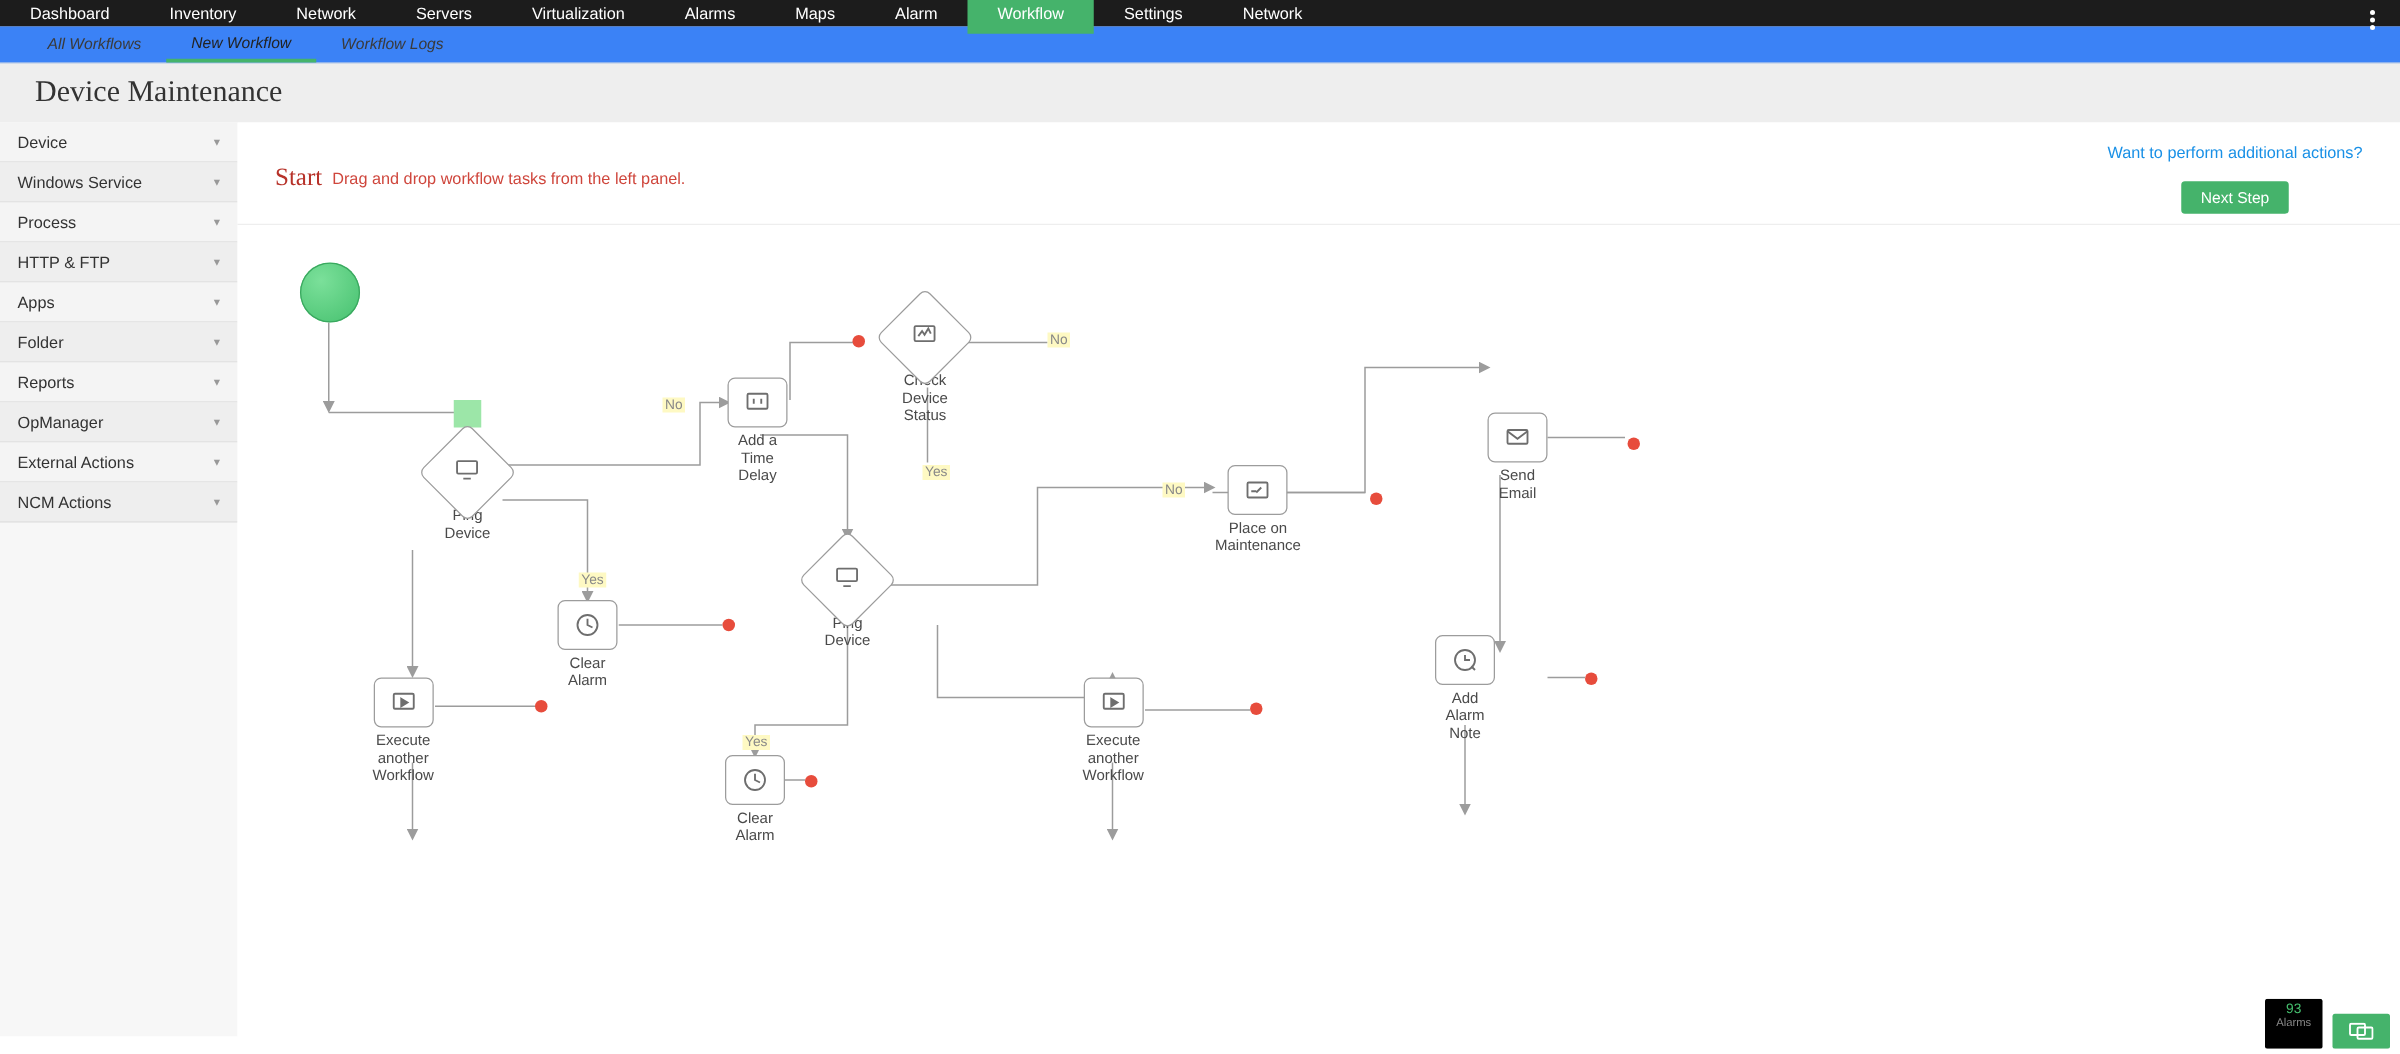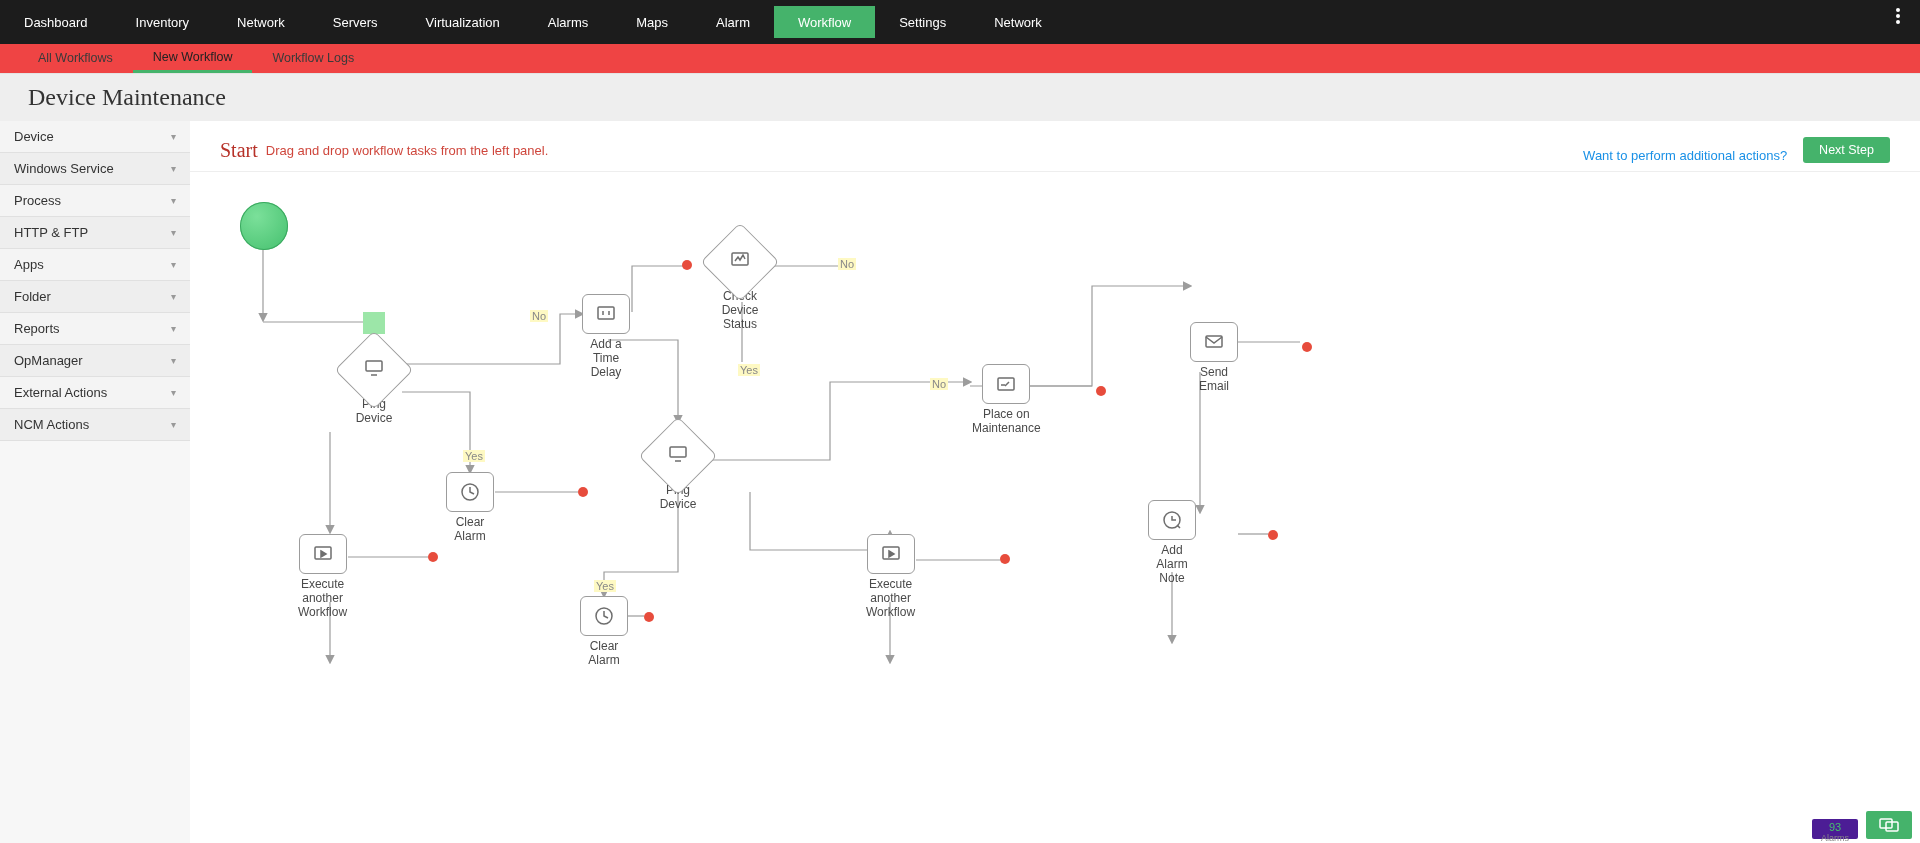--- a/index.html
+++ b/index.html
@@ -1,57 +1,57 @@
 <!DOCTYPE html>
 <html><head>
 <meta charset="utf-8">
 <style>
   * { box-sizing: border-box; margin: 0; padding: 0; }
   html, body { width: 100%; height: 100%; font-family: "Segoe UI", Arial, sans-serif; background: #fff; }
   
-  .topnav { display: flex; align-items: center; background: #1c1c1c; color: #fff; height: 44px; position: relative; }
+  .topnav { display: flex; align-items: center; background: #1c1c1c; color: #fff; height: 21px; position: relative; }
   .topnav .nav-item { padding: 0 24px; height: 32px; display: flex; align-items: center; font-size: 13px; cursor: pointer; }
   .topnav .nav-item.active { background: #45b36b; color: #fff; }
   .topnav .kebab { position: absolute; right: 12px; top: 0; width: 20px; height: 32px; display: flex; align-items: center; justify-content: center; cursor: pointer; }
   .kebab svg { fill: #fff; }
   
-  .subtabs { display: flex; align-items: flex-end; height: 30px; padding-left: 18px; background: #ef4444; border-bottom: 1px solid #e3e3e3; }
+  .subtabs { display: flex; align-items: flex-end; height: 30px; padding-left: 18px; background: #3b82f6; border-bottom: 1px solid #e3e3e3; font-style: italic; }
   .subtabs .tab { padding: 0 20px; height: 30px; display:flex; align-items:center; font-size: 12.5px; color: #3a3a3a; cursor:pointer; }
   .subtabs .tab.active { border-bottom: 3px solid #45b36b; color:#222; }
   
   .titlebar { background: #eeeeee; padding: 10px 28px 10px 28px; font-family: Georgia, "Times New Roman", serif; font-size: 24px; color: #333; }
   
   .body { display: flex; height: calc(100% - 32px - 30px - 50px); }
   .sidebar { width: 190px; background:#f7f7f7; }
   .sidecat { height:32px; display:flex; align-items:center; justify-content:space-between; padding:0 14px; font-size:13px; color:#333; background:#eeeeee; border-bottom:1px solid #e0e0e0; cursor:pointer; }
   .sidecat:nth-child(odd){ background:#f4f4f4;}
   .sidecat .caret { color:#999; font-size:10px; }
   
   .canvas-wrap { flex:1; position:relative; background:#fff; }
   .canvas-header { display:flex; align-items:center; padding:16px 30px 8px 30px; border-bottom:1px solid #eee;}
   .start-label { font-family: Georgia, serif; font-size:20px; color:#b73229; margin-right:8px;text-align:center;}
   .start-hint { font-size:13px; color:#cf463c;}
-  .canvas-right { margin-left:auto; display:flex; align-items:flex-end; gap:16px;}
+  .canvas-right { margin-left:auto; display:flex; align-items:center; gap:16px;flex-direction:column;}
   .help-link { color:#1990e6; font-size:13px; cursor:pointer;}
   .next-btn { background:#45b36b; color:#fff; font-size:12.5px; padding:6px 16px; border-radius:3px; cursor:pointer; border:none; }
   .canvas { position:relative; width:100%; height:640px; }
   svg.flowlines { position:absolute; left:0; top:0; pointer-events:none; }
   
   .node { position:absolute; text-align:center; }
   .node .icon-box { width:48px; height:40px; border:1.3px solid #9c9c9c; border-radius:6px; background:#fff; margin:0 auto 4px auto; display:flex; align-items:center; justify-content:center; }
   .node .label { font-size:12px; color:#4a4a4a; line-height:1.15; }
   .diamond { width:56px; height:56px; transform:rotate(45deg); border:1.3px solid #9c9c9c; border-radius:6px; background:#fff; margin:0 auto; display:flex; align-items:center; justify-content:center; }
   .diamond .inner { transform:rotate(-45deg); }
   .start-circle { position:absolute; width:48px; height:48px; border-radius:50%; background:radial-gradient(circle at 35% 30%, #7be09a, #45c06e); box-shadow:0 0 0 1px #3aa85f inset; }
   .red-dot { position:absolute; width:10px; height:10px; border-radius:50%; background:#e74c3c; }
   .edge-label { position:absolute; font-size:11px; color:#888; background:#fef9c3; padding:0 2px; }
   .highlight-arrow-target { position:absolute; width:22px; height:22px; background:#9ce6a8; }
   .node-icon { width:22px; height:22px; stroke:#6e6e6e; fill:none; stroke-width:1.5; }
   .statusbar { position:fixed; right:8px; bottom:4px; display:flex; gap:8px; align-items:flex-end; }
-  .sb-alarms { background:#4c1d95; color:#45c06e; width:46px; height:20px; font-size:11px; text-align:center; padding-top:2px; border-radius:2px; cursor:pointer;}
+  .sb-alarms { background:#000000; color:#45c06e; width:46px; height:40px; font-size:11px; text-align:center; padding-top:2px; border-radius:2px; cursor:pointer;}
   .sb-alarms .small{ color:#888; font-size:9px; display:block;}
   .sb-chat { background:#45b36b; width:46px; height:28px; display:flex; align-items:center; justify-content:center; border-radius:2px; cursor:pointer;}
 </style>
 </head>
 <body>
 
 <div class="topnav">
   <div class="nav-item">Dashboard</div>
   <div class="nav-item">Inventory</div>
   <div class="nav-item">Network</div>

